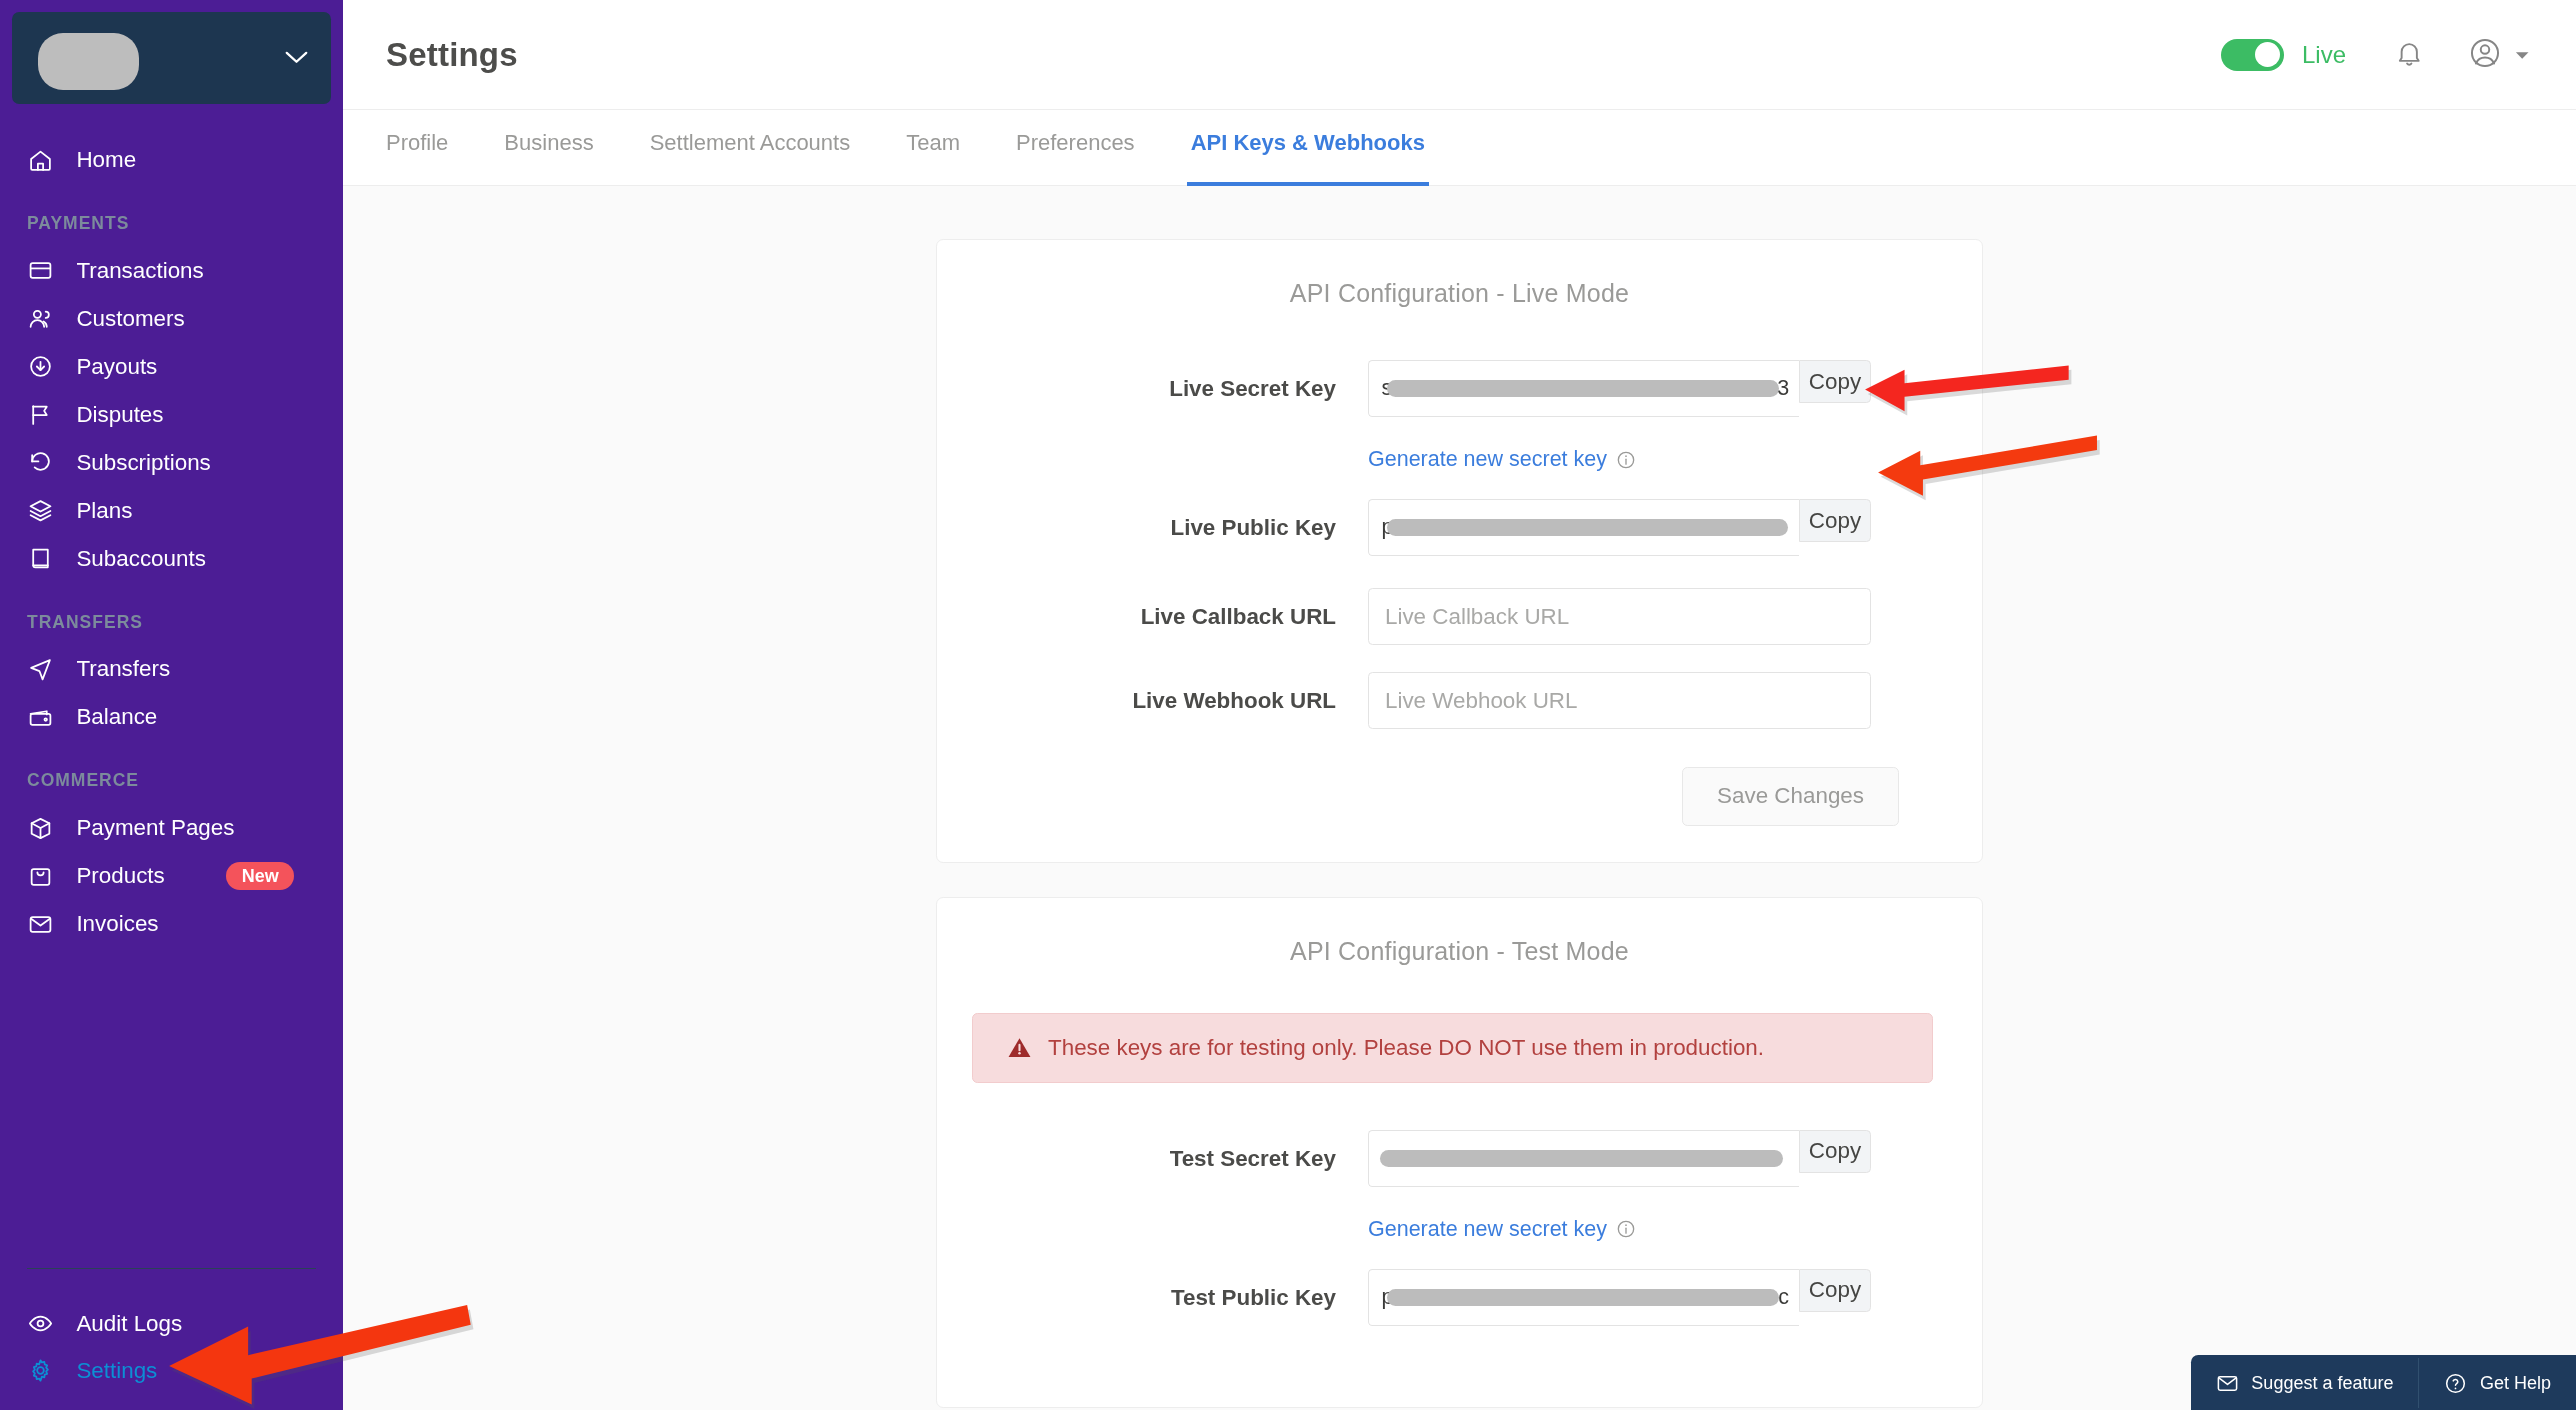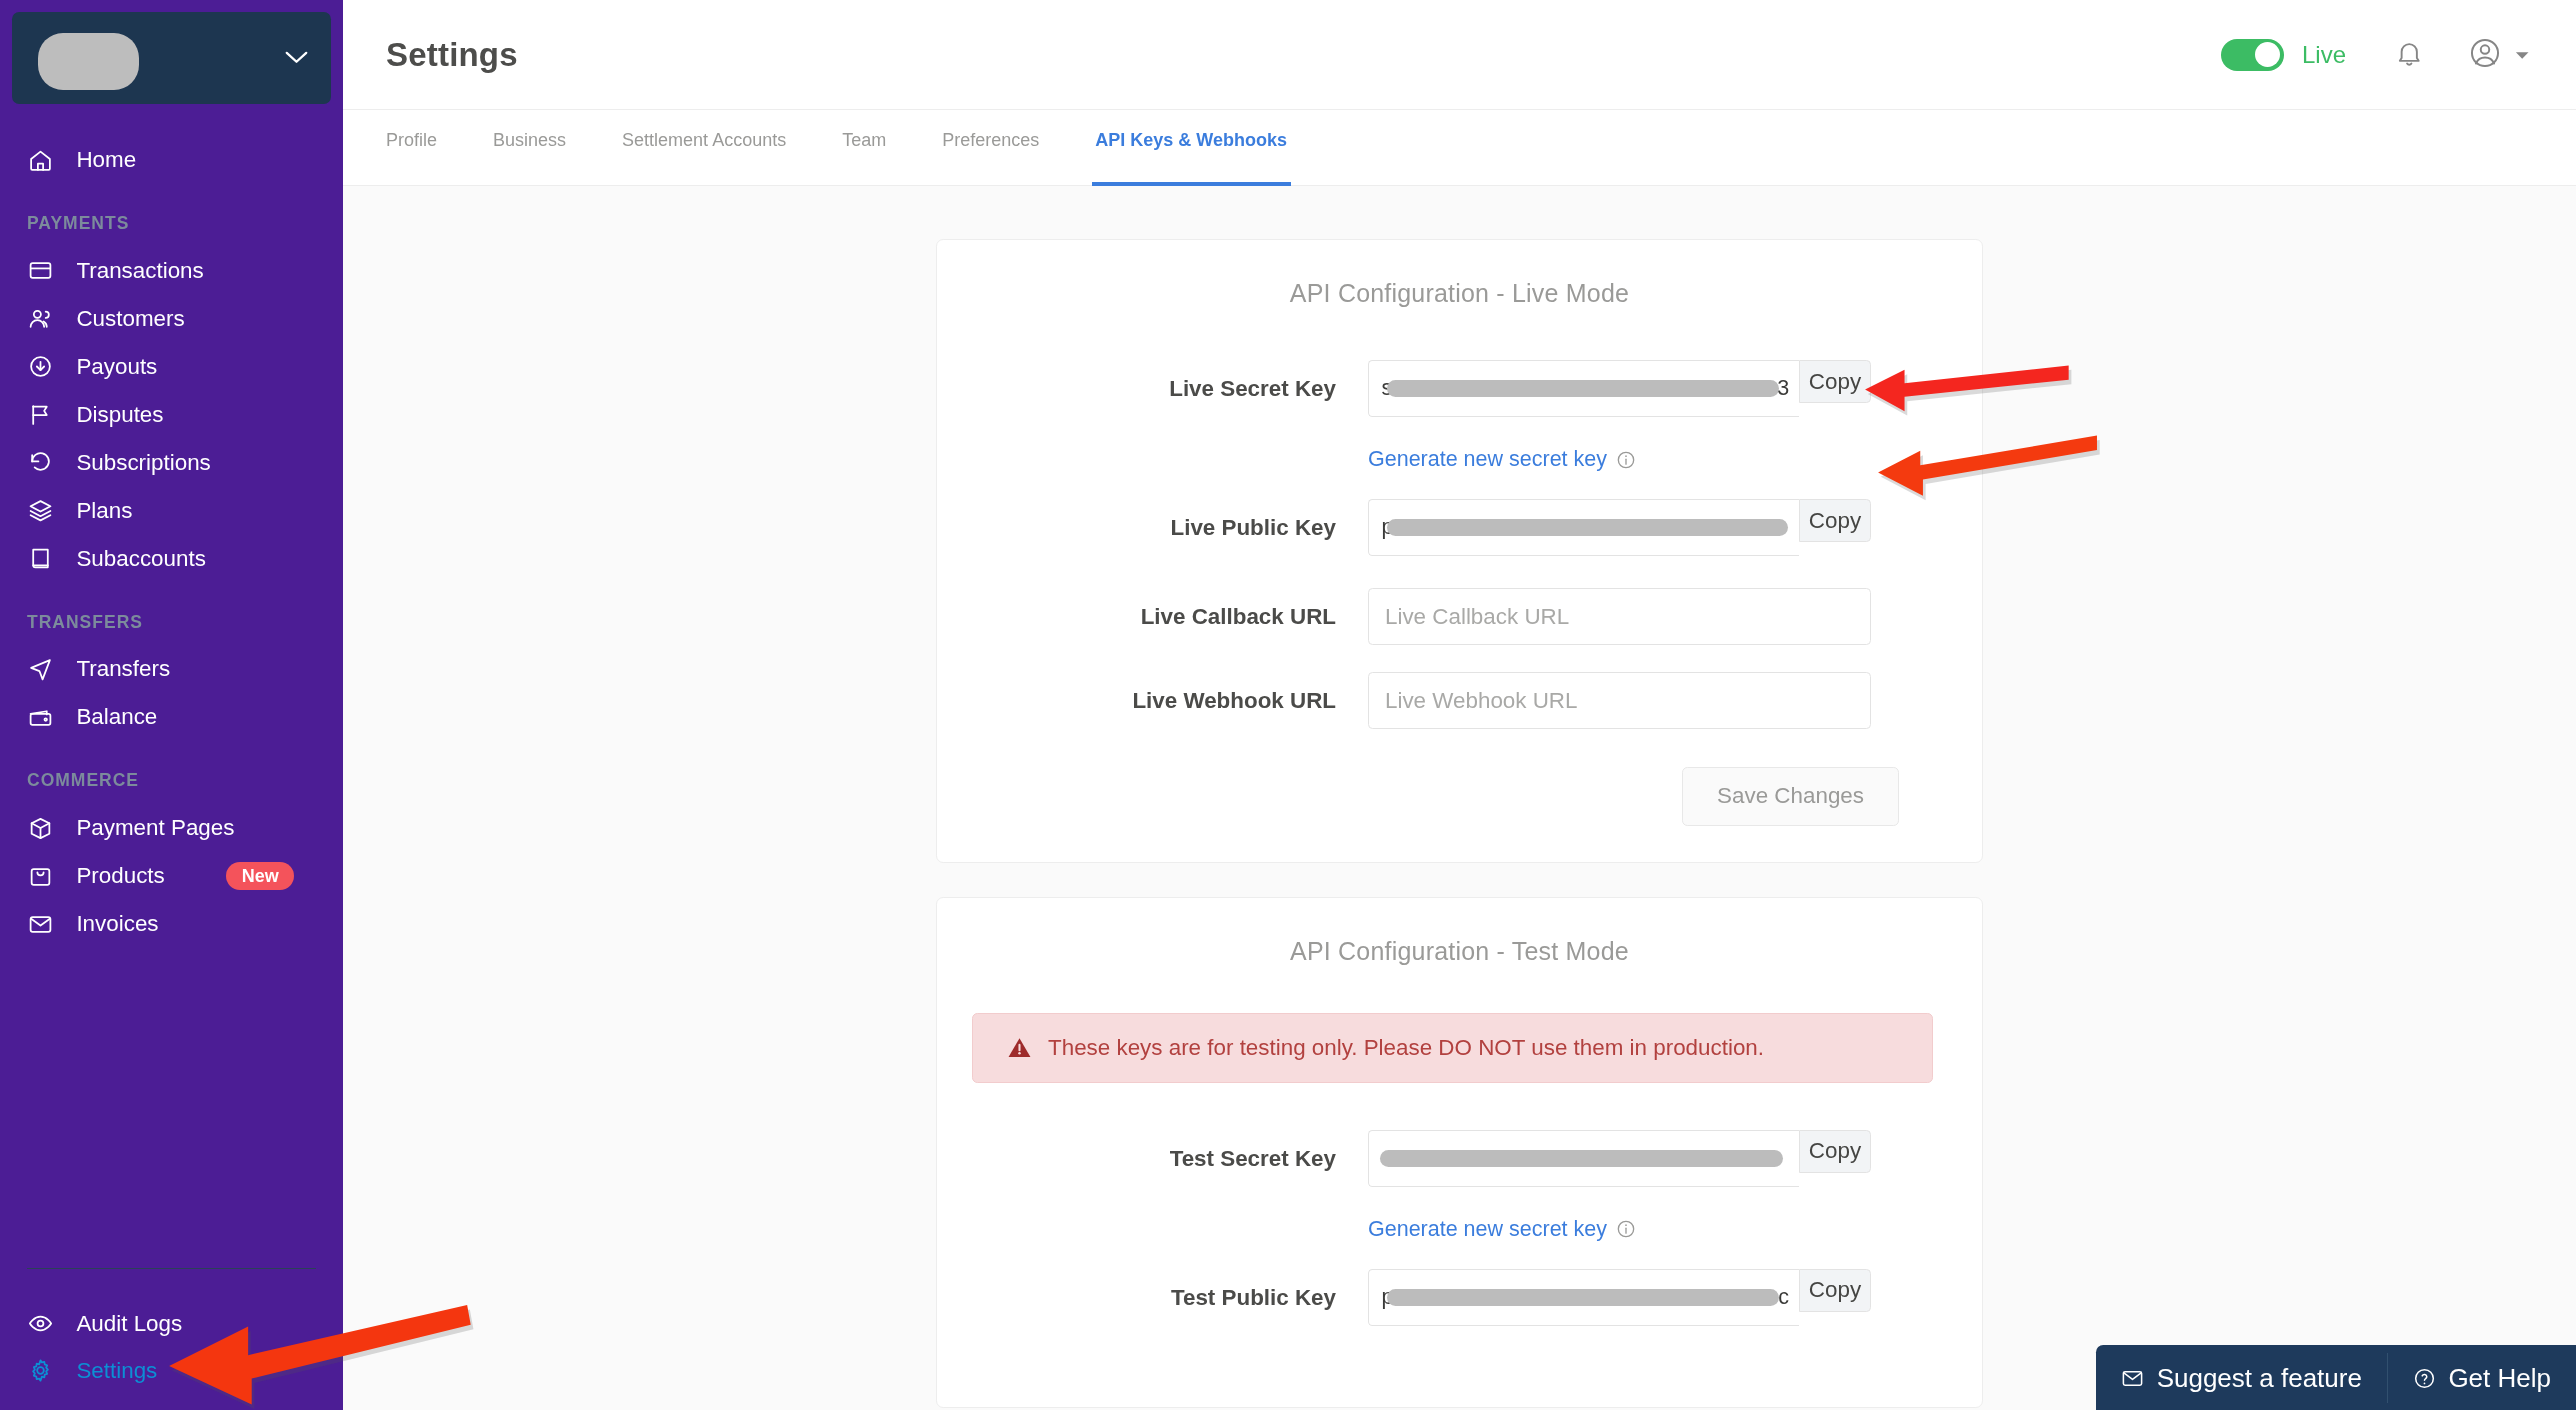--- a/index.html
+++ b/index.html
@@ -112,21 +112,21 @@
   .avatar-wrap { display: flex; align-items: center; margin-left: 38px; cursor: pointer; }
   .caret-sm { margin-left: 12.6px; }
 
   .tabbar {
     height: 76px; background: #ffffff;
     display: flex; align-items: flex-start;
     padding: 0 0 0 43px;
     border-bottom: 0.9px solid #ededed;
   }
   .tab {
-    font-size: 18px; color: #9a9a98;
+    font-size: 22px; color: #9a9a98;
     padding: 20px 0 0 0; margin-right: 56px;
     cursor: pointer; position: relative; height: 76px;
     white-space: nowrap;
   }
   .tab.active { color: #3b7ddd; font-weight: bold; }
   .tab.active::after {
     content: ""; position: absolute;
     left: -3.6px; right: -3.6px; bottom: 0; height: 4.5px;
     background: #3b7ddd;
   }
@@ -216,25 +216,25 @@
     height: 70px;
     display: flex; align-items: center;
     padding: 0 34px;
     gap: 16px;
   }
   .warn-text { font-size: 22.4px; color: #b2413f; }
 
   
   .help-bar {
     position: absolute; right: 0; bottom: 0;
-    height: 66px;
+    height: 56px;
     background: #1e3a5c;
     border-radius: 7.2px 0 0 0;
     display: flex; align-items: center;
-    color: #ffffff; font-size: 26px;
+    color: #ffffff; font-size: 18px;
     z-index: 40;
   }
   .help-item {
     display: flex; align-items: center; gap: 12.6px;
     padding: 0 25px; height: 50px; cursor: pointer;
   }
   .help-sep { width: 0.9px; height: 50px; background: #31506f; }
 
   
   .anno { position: absolute; pointer-events: none; z-index: 60; }

